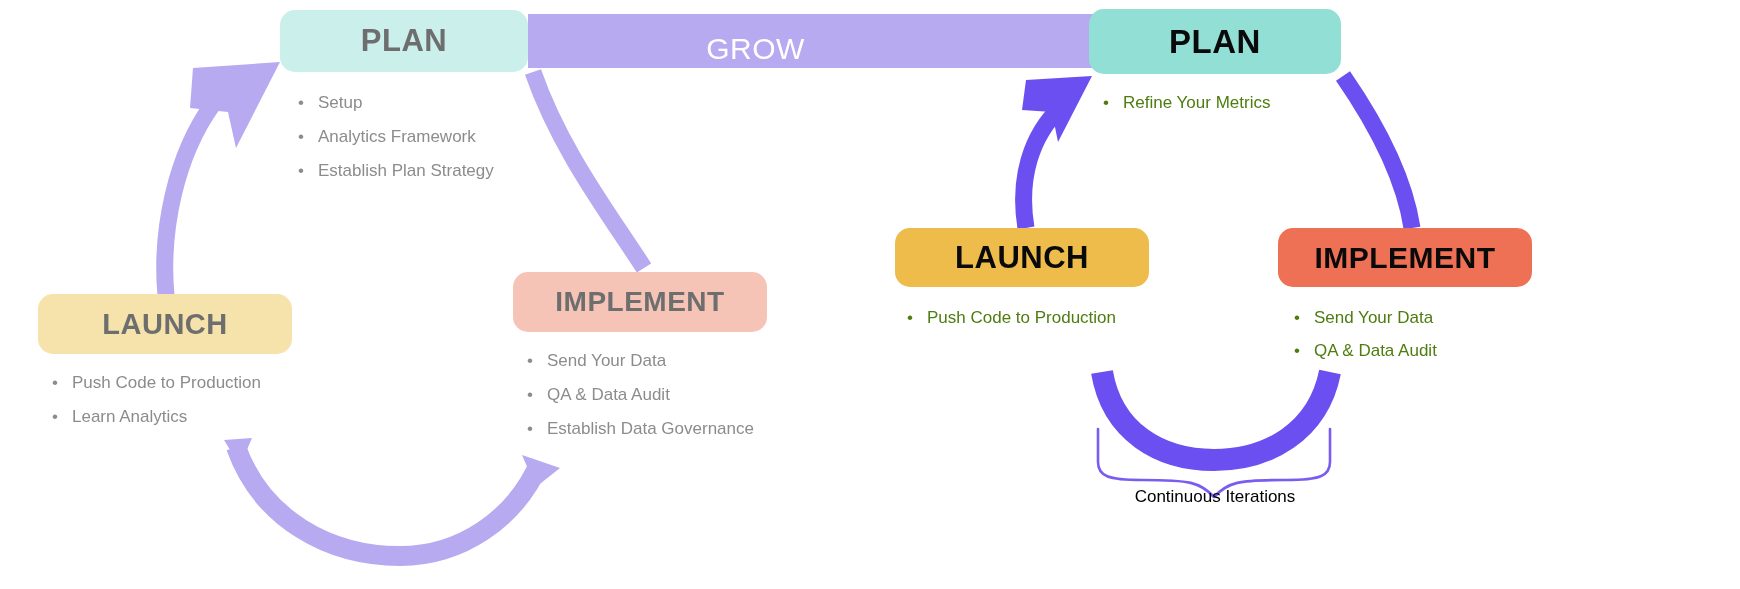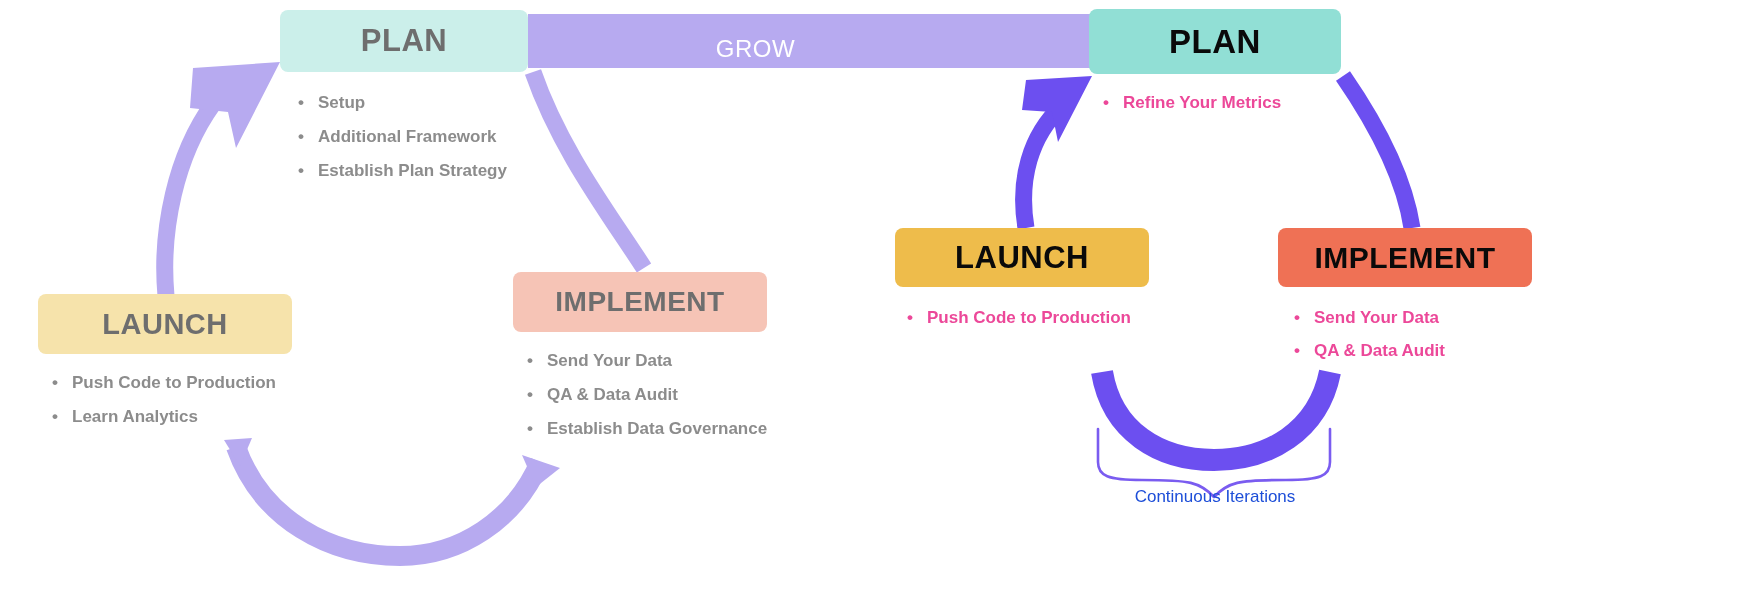--- a/index.html
+++ b/index.html
@@ -27,55 +27,54 @@
     pointer-events: none;
   }
   .node {
     position: absolute;
   }
   .node-header {
     box-sizing: border-box;
     display: flex;
     align-items: center;
     justify-content: center;
-    border-radius: 8px;
+    border-radius: 15px;
     letter-spacing: 0.5px;
   }
   .hdr-pale {
     color: #6e6e6e;
     font-weight: bold;
   }
   .hdr-dark {
     color: #0a0a0a;
     font-weight: bold;
   }
   .bullets {
     list-style: none;
     margin: 0;
     padding: 0;
-    font-weight: bold;
   }
   .bullets li {
     position: relative;
     padding-left: 26px;
     white-space: nowrap;
   }
   .bullets li::before {
     content: "\2022";
     position: absolute;
     left: 6px;
     top: 0;
   }
   .b-pale li {
     color: #8c8c8c;
     font-size: 17px;
     line-height: 34px;
   }
   .b-dark li {
-    color: #ec4899;
+    color: #4d7c0f;
     font-size: 17px;
     line-height: 33px;
   }
   
   #plan-left {
     left: 280px;
     top: 10px;
     width: 248px;
   }
   #plan-left .node-header {
@@ -163,32 +162,32 @@
   #grow-banner .grow-label {
     position: absolute;
     left: 0;
     top: 0;
     width: 455px;
     height: 70px;
     display: flex;
     align-items: center;
     justify-content: center;
     color: #ffffff;
-    font-size: 24px;
+    font-size: 30px;
     letter-spacing: 0.5px;
   }
   
   #continuous-caption {
     position: absolute;
     left: 1080px;
     top: 487px;
     width: 270px;
     text-align: center;
     font-size: 17px;
-    color: #1d4ed8;
+    color: #000000;
   }
 </style>
 </head>
 <body>
 
 <div id="stage">
 
   <svg id="arrows" viewBox="0 0 1740 589">
 
     <path d="M 533 72
@@ -227,21 +226,21 @@
   </svg>
 
   <div id="grow-banner">
     <div class="grow-label">GROW</div>
   </div>
 
   <div class="node" id="plan-left">
     <div class="node-header hdr-pale">PLAN</div>
     <ul class="bullets b-pale">
       <li>Setup</li>
-      <li>Additional Framework</li>
+      <li>Analytics Framework</li>
       <li>Establish Plan Strategy</li>
     </ul>
   </div>
 
   <div class="node" id="launch-left">
     <div class="node-header hdr-pale">LAUNCH</div>
     <ul class="bullets b-pale">
       <li>Push Code to Production</li>
       <li>Learn Analytics</li>
     </ul>

